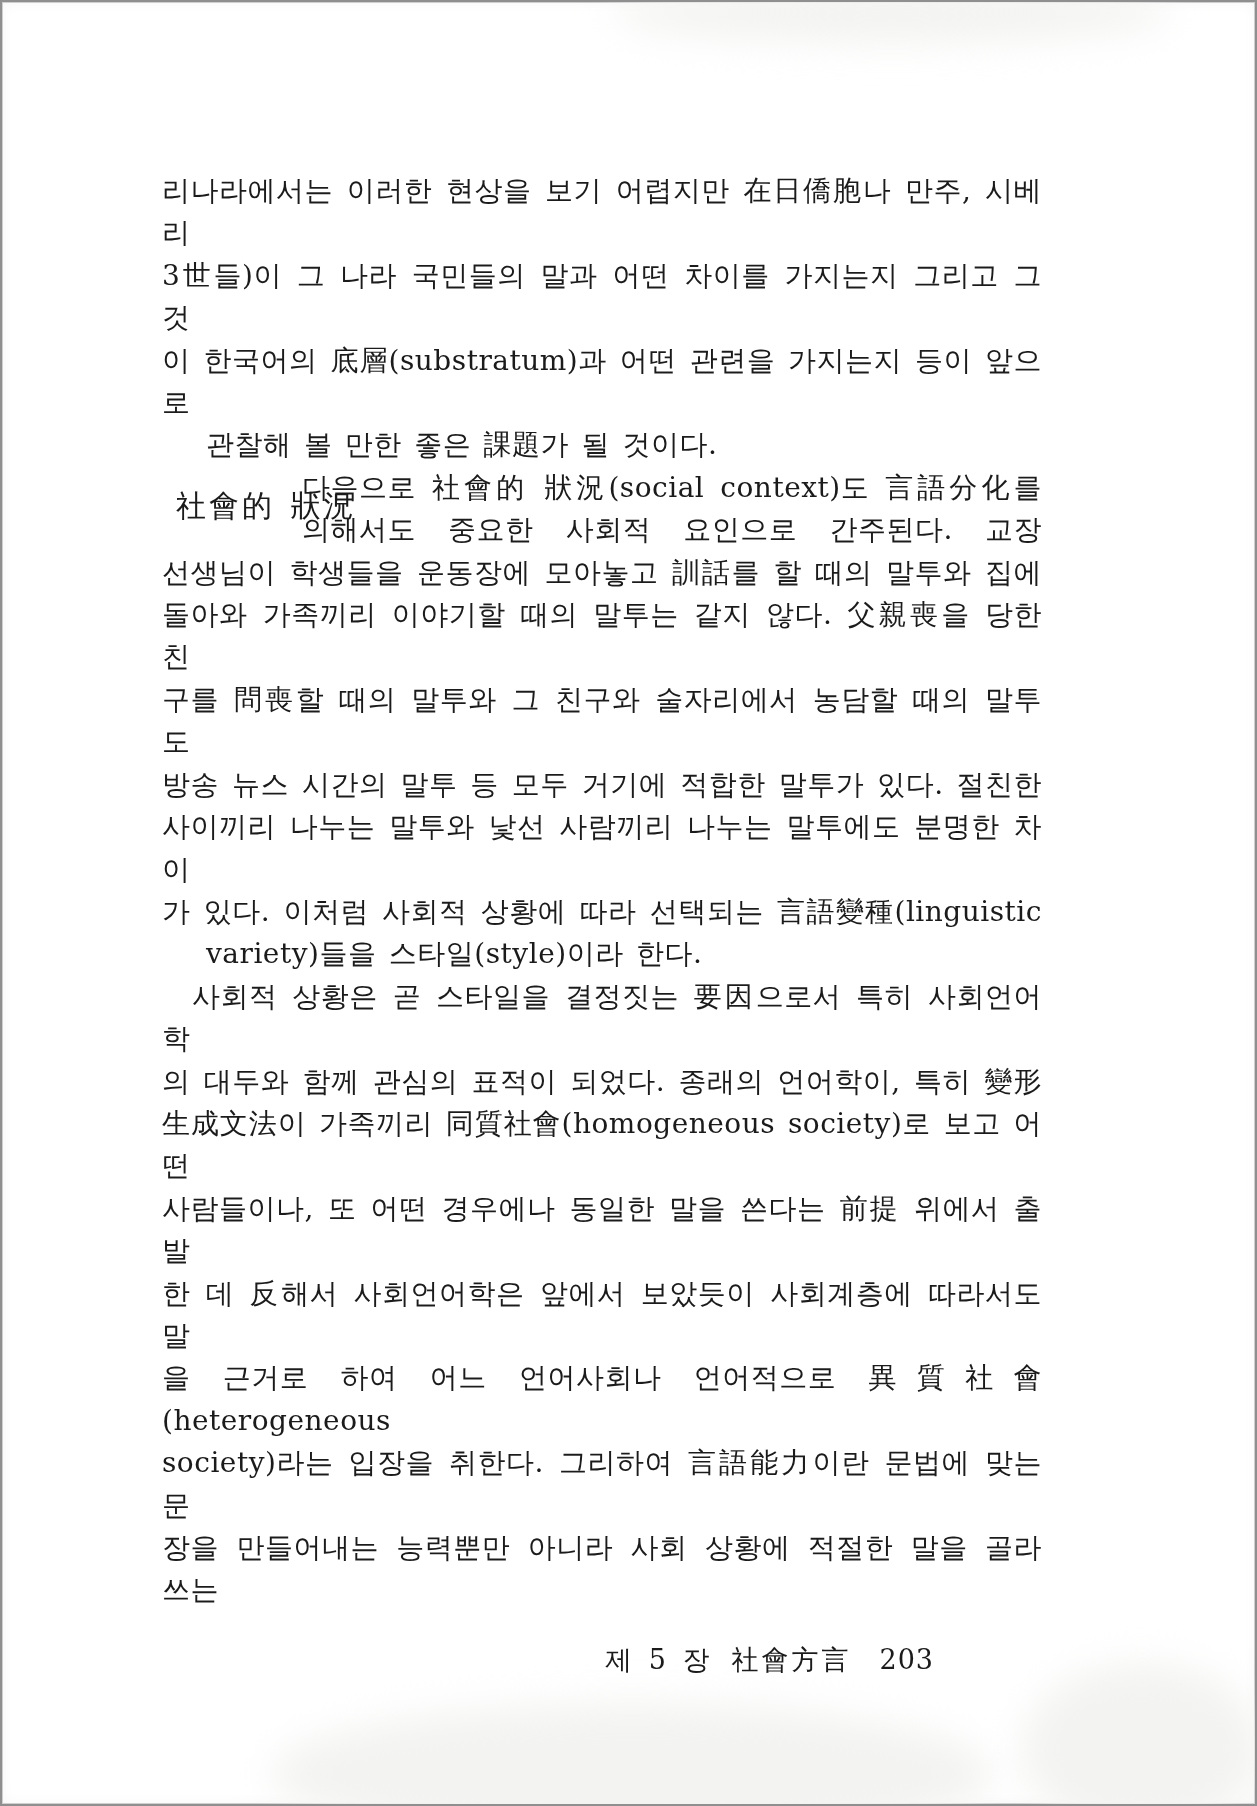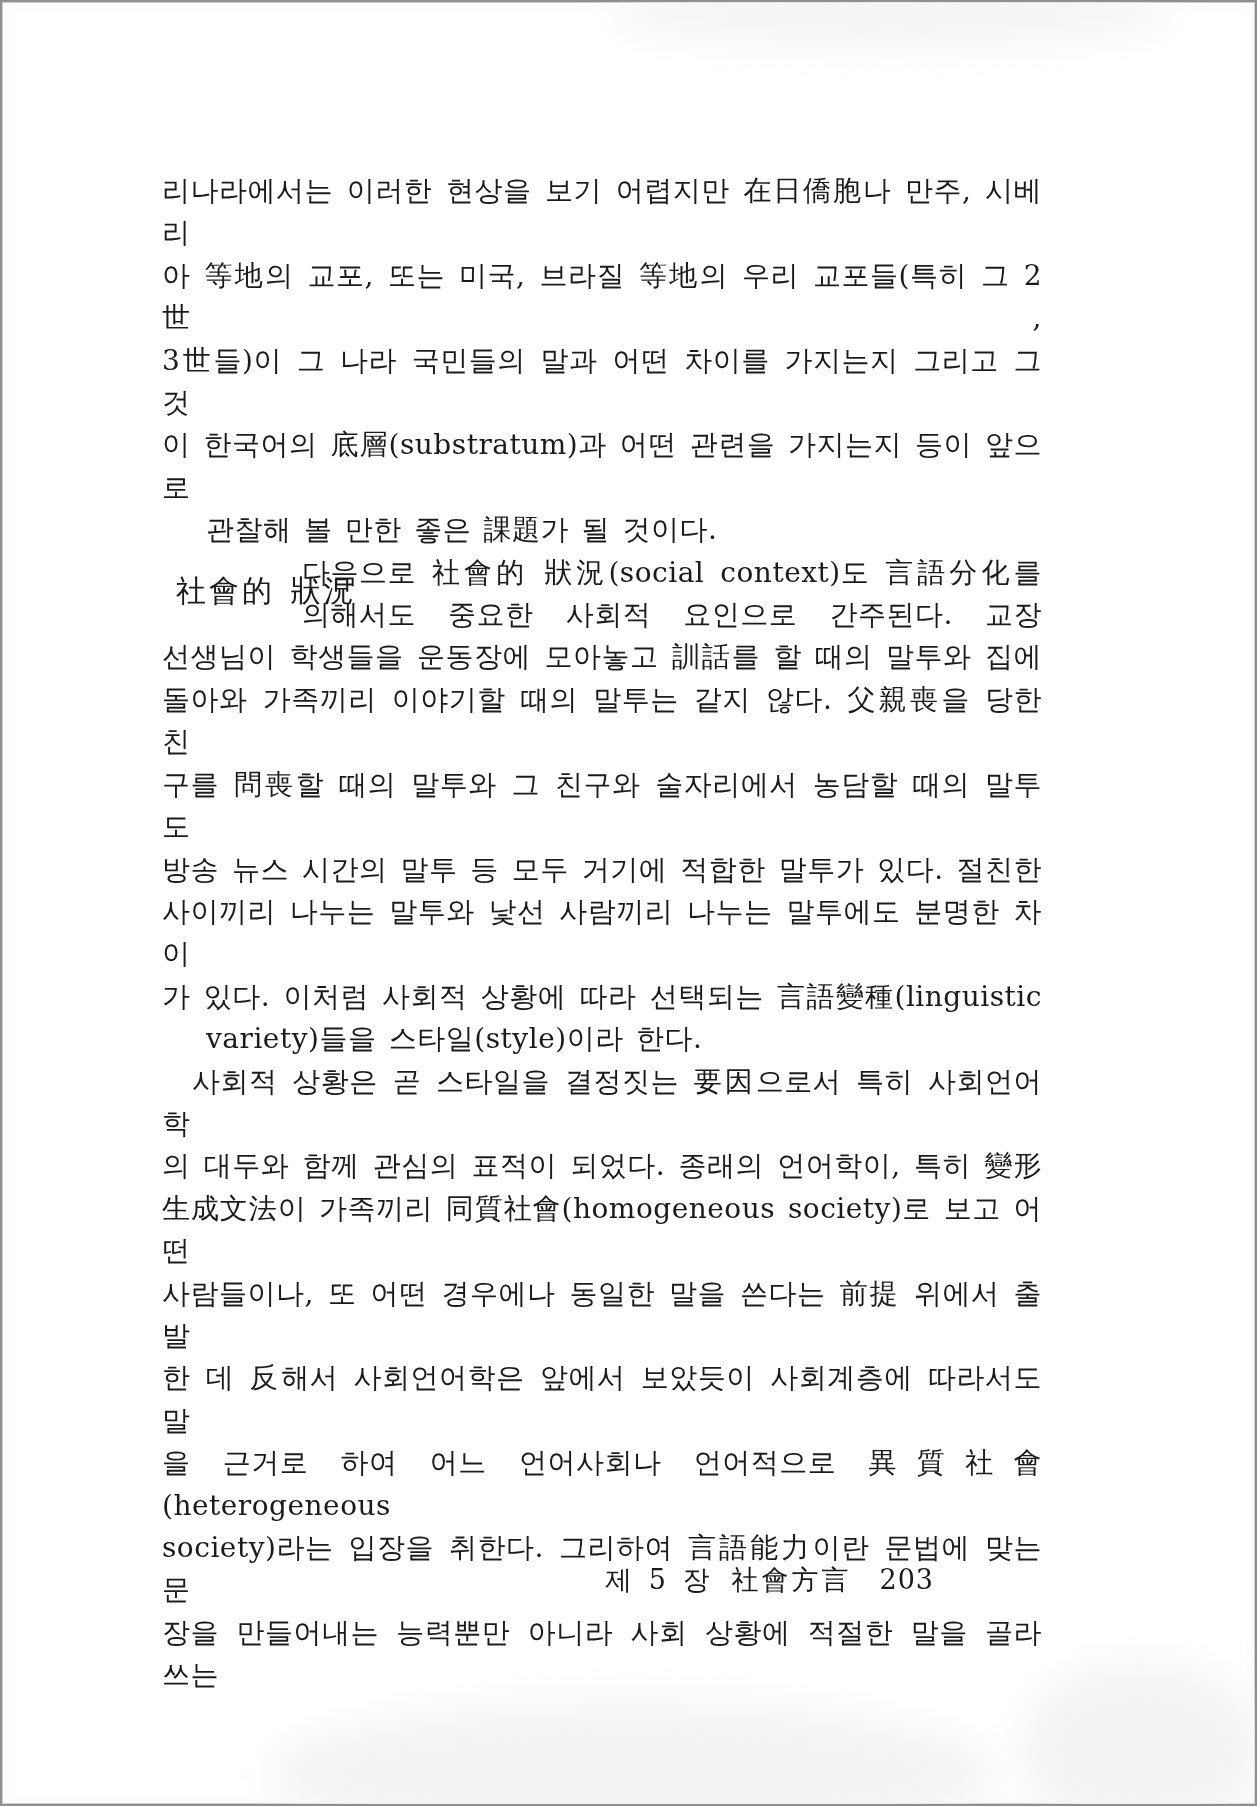--- a/index.html
+++ b/index.html
@@ -65,21 +65,21 @@
     left: 14px;
     top: 18px;
     font-size: 30px;
     letter-spacing: 3px;
     color: #1b1b1b;
     white-space: nowrap;
   }
   .footer {
     position: absolute;
     left: 160px;
-    top: 1560px;
+    top: 1640px;
     width: 772px;
     text-align: right;
     font-size: 27px;
     color: #1b1b1b;
     white-space: nowrap;
   }
   .footer .chapter {
     letter-spacing: 4px;
     margin-right: 18px;
   }
@@ -95,21 +95,20 @@
 <body>
 
 <div class="page">
   <div class="scan-artifact artifact-top-right"></div>
   <div class="scan-artifact artifact-bottom-mid"></div>
   <div class="scan-artifact artifact-bottom-right"></div>
 
   <div class="content">
 
     <div class="line">리나라에서는 이러한 현상을 보기 어렵지만 在日僑胞나 만주, 시베리</div>
-    <div class="line">아 等地의 교포, 또는 미국, 브라질 等地의 우리 교포들(특히 그 2世,</div>
     <div class="line">3世들)이 그 나라 국민들의 말과 어떤 차이를 가지는지 그리고 그것</div>
     <div class="line">이 한국어의 底層(substratum)과 어떤 관련을 가지는지 등이 앞으로</div>
     <div class="line last">관찰해 볼 만한 좋은 課題가 될 것이다.</div>
 
     <div class="annotated-block">
       <div class="margin-heading">社會的 狀況</div>
       <div class="line indented">다음으로 社會的 狀況(social context)도 言語分化를</div>
       <div class="line indented">의해서도 중요한 사회적 요인으로 간주된다. 교장</div>
     </div>
 

